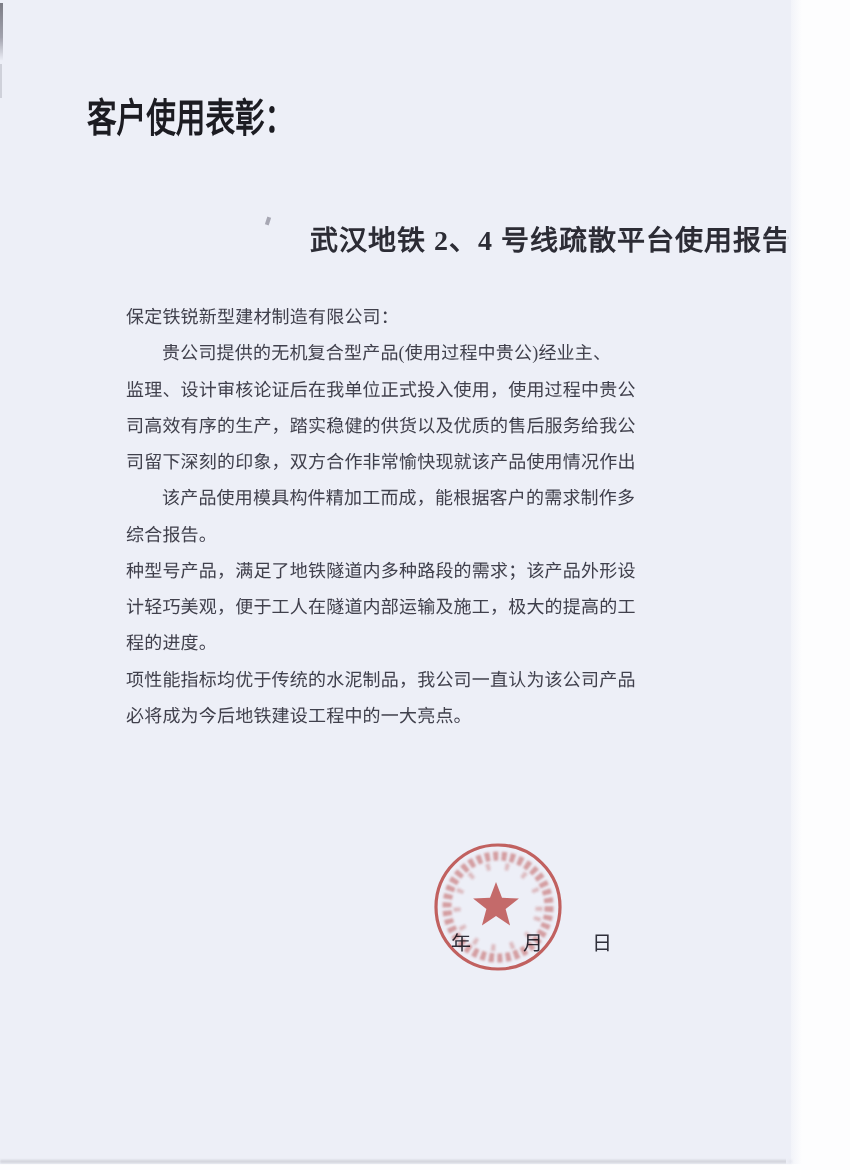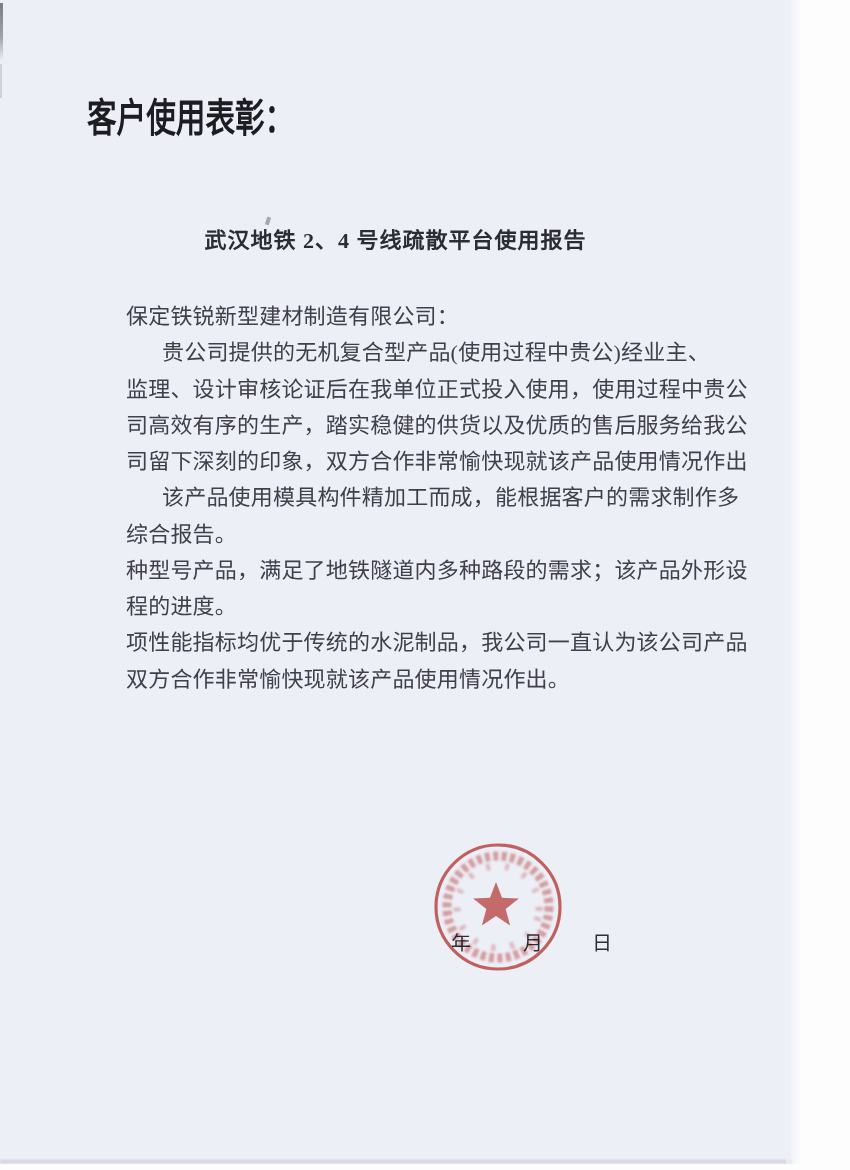--- a/index.html
+++ b/index.html
@@ -45,27 +45,27 @@
   .doc-heading{
     position:absolute;left:87px;top:96px;
     font-family:"DejaVu Sans","Liberation Sans",sans-serif;
     font-weight:bold;font-size:40px;line-height:44px;
     color:var(--heading-ink);
     transform:scaleX(.74);transform-origin:left top;
     letter-spacing:0px;white-space:nowrap;
   }
   .report-title{
     position:absolute;left:0;top:224px;width:791px;
-    text-align:center;
-    font-size:22px;font-weight:bold;line-height:34px;
+    text-align:right;
+    font-size:28px;font-weight:bold;line-height:34px;
     color:var(--title-ink);letter-spacing:1px;white-space:nowrap;
   }
   .body-block{
     position:absolute;left:126px;top:299px;width:560px;
-    font-size:22px;line-height:36.25px;color:var(--ink);
+    font-size:18px;line-height:36.25px;color:var(--ink);
     letter-spacing:.2px;
   }
   .body-block .line{white-space:nowrap;height:36.25px;}
   .body-block .indent{text-indent:36px;}
   .date-label{
     position:absolute;top:932px;
     font-size:20px;color:#2f2f3a;line-height:22px;
   }
   .date-year{left:451px;}
   .date-month{left:523px;}
@@ -88,24 +88,25 @@
     <div class="line">保定铁锐新型建材制造有限公司：</div>
 
     <div class="line indent">贵公司提供的无机复合型产品(使用过程中贵公)经业主、</div>
     <div class="line">监理、设计审核论证后在我单位正式投入使用，使用过程中贵公</div>
     <div class="line">司高效有序的生产，踏实稳健的供货以及优质的售后服务给我公</div>
     <div class="line">司留下深刻的印象，双方合作非常愉快现就该产品使用情况作出</div>
     <div class="line indent">该产品使用模具构件精加工而成，能根据客户的需求制作多</div>
 
     <div class="line">综合报告。</div>
     <div class="line">种型号产品，满足了地铁隧道内多种路段的需求；该产品外形设</div>
+    <div class="line">计轻巧美观，便于工人在隧道内部运输及施工，极大的提高的工</div>
     <div class="line">程的进度。</div>
 
     <div class="line">项性能指标均优于传统的水泥制品，我公司一直认为该公司产品</div>
-    <div class="line">双方合作非常愉快现就该产品使用情况作出。</div>
+    <div class="line">必将成为今后地铁建设工程中的一大亮点。</div>
   </div>
 
   <span class="date-label date-year">年</span>
   <span class="date-label date-month">月</span>
   <span class="date-label date-day">日</span>
 
   <svg class="stamp" viewBox="-70 -70 140 140" xmlns="http://www.w3.org/2000/svg">
     <defs>
       <filter id="smudge" x="-20%" y="-20%" width="140%" height="140%">
         <feGaussianBlur stdDeviation="0.55"></feGaussianBlur>

